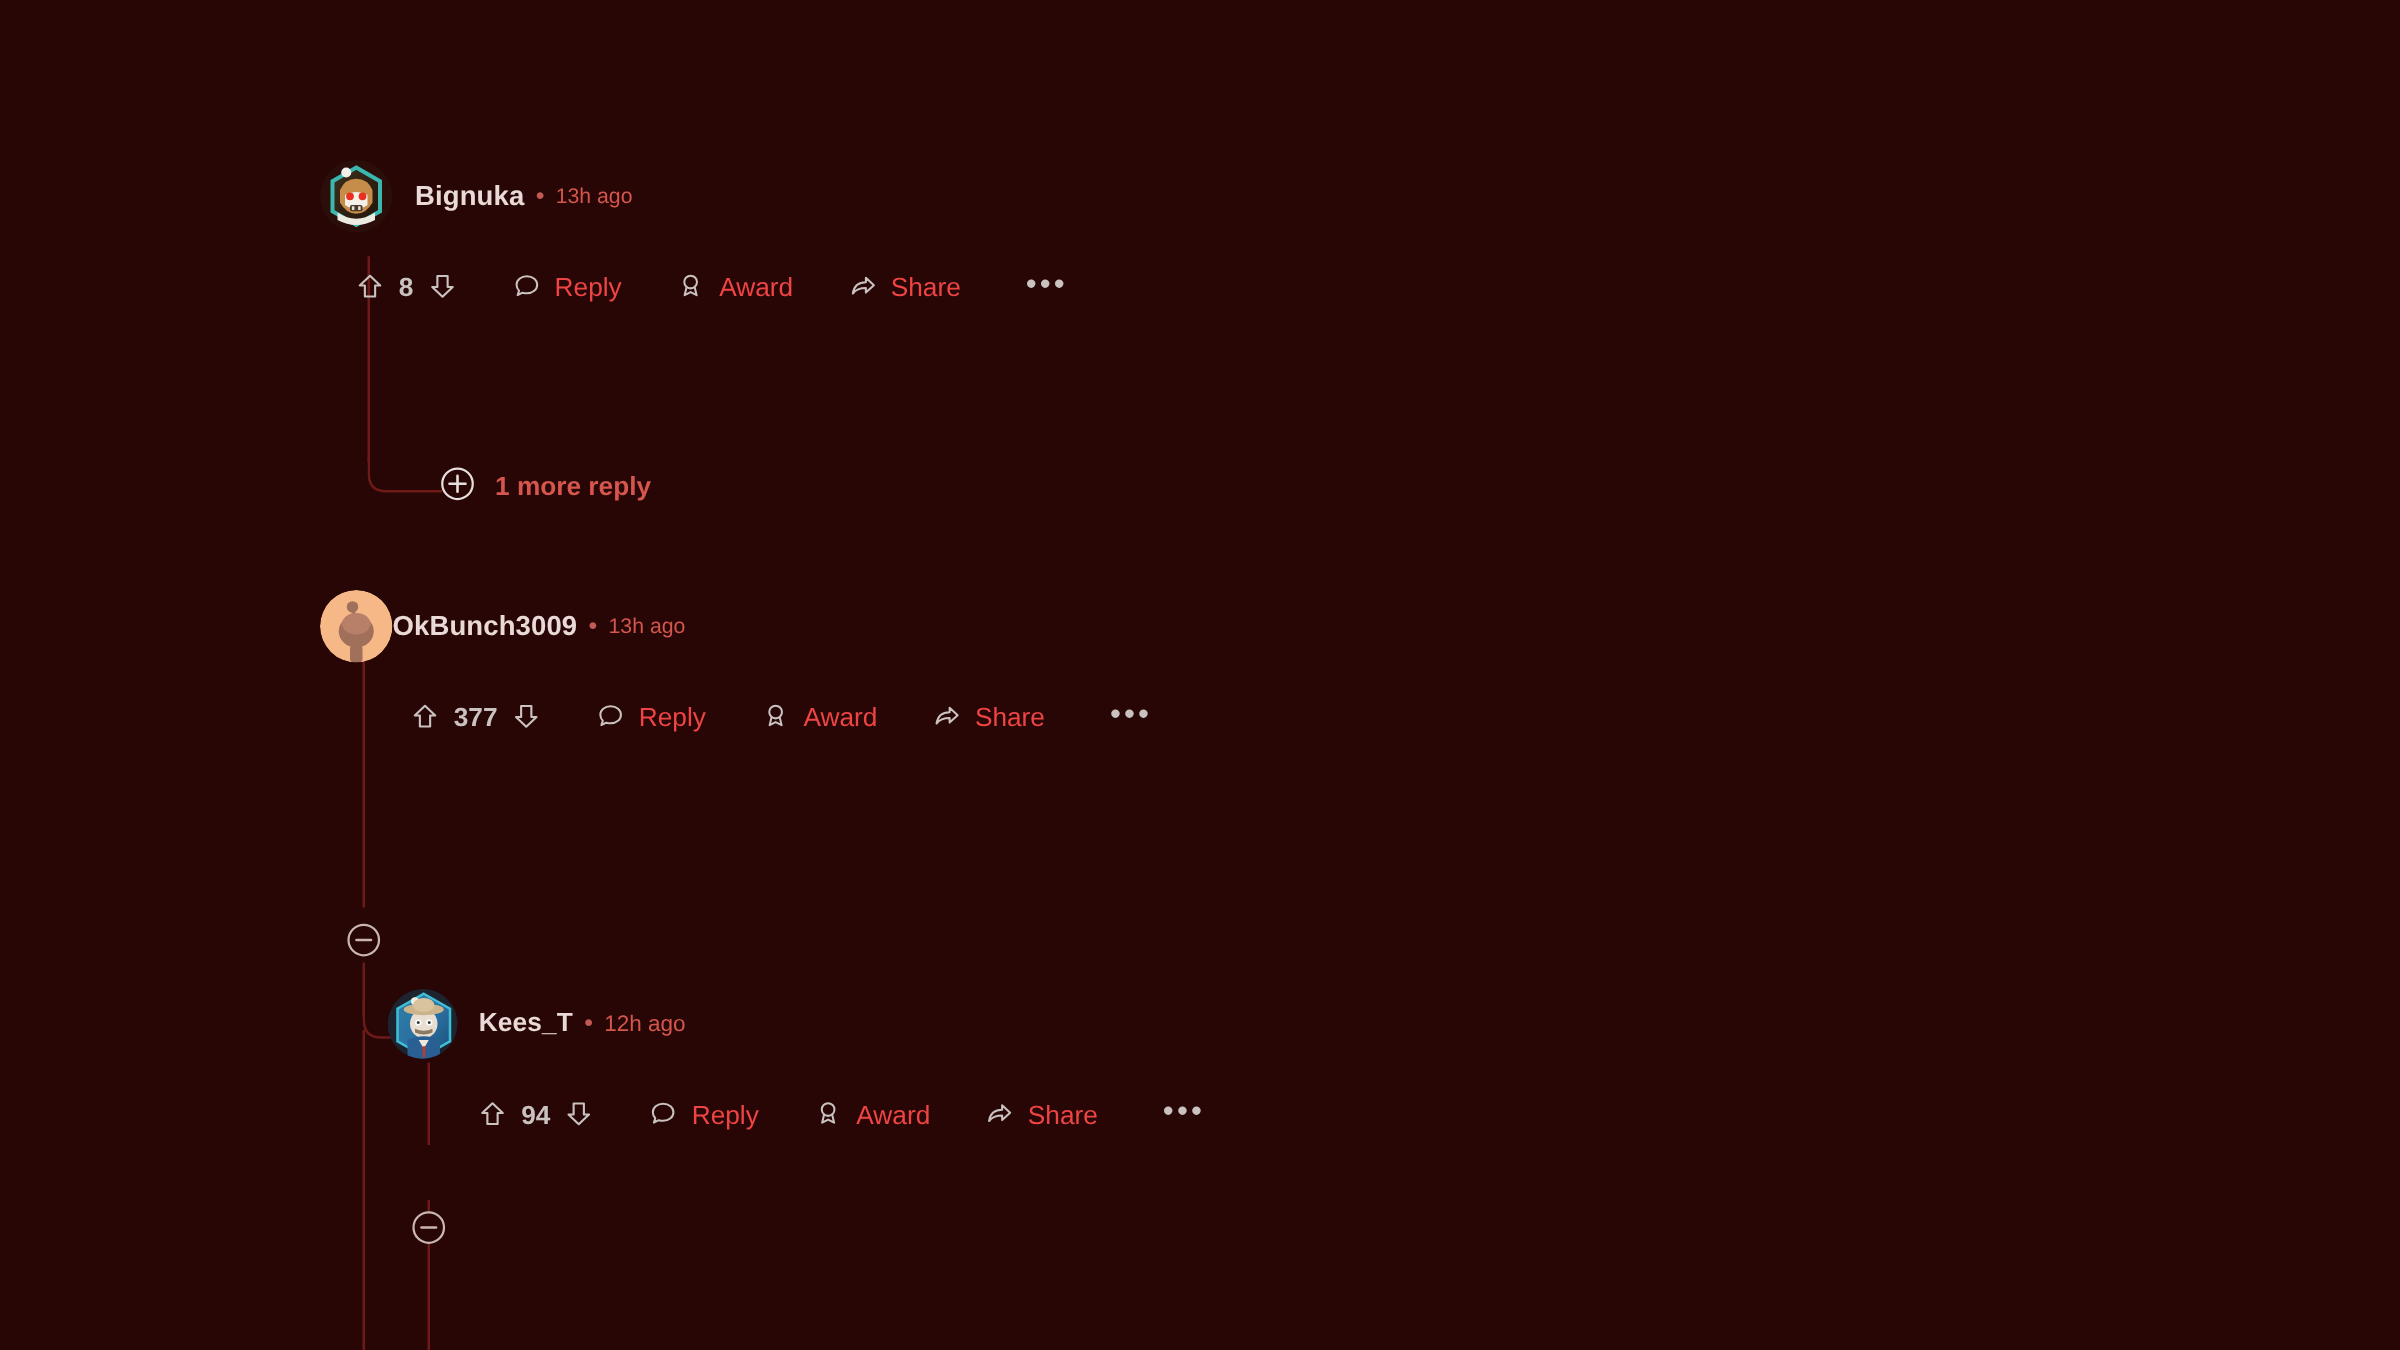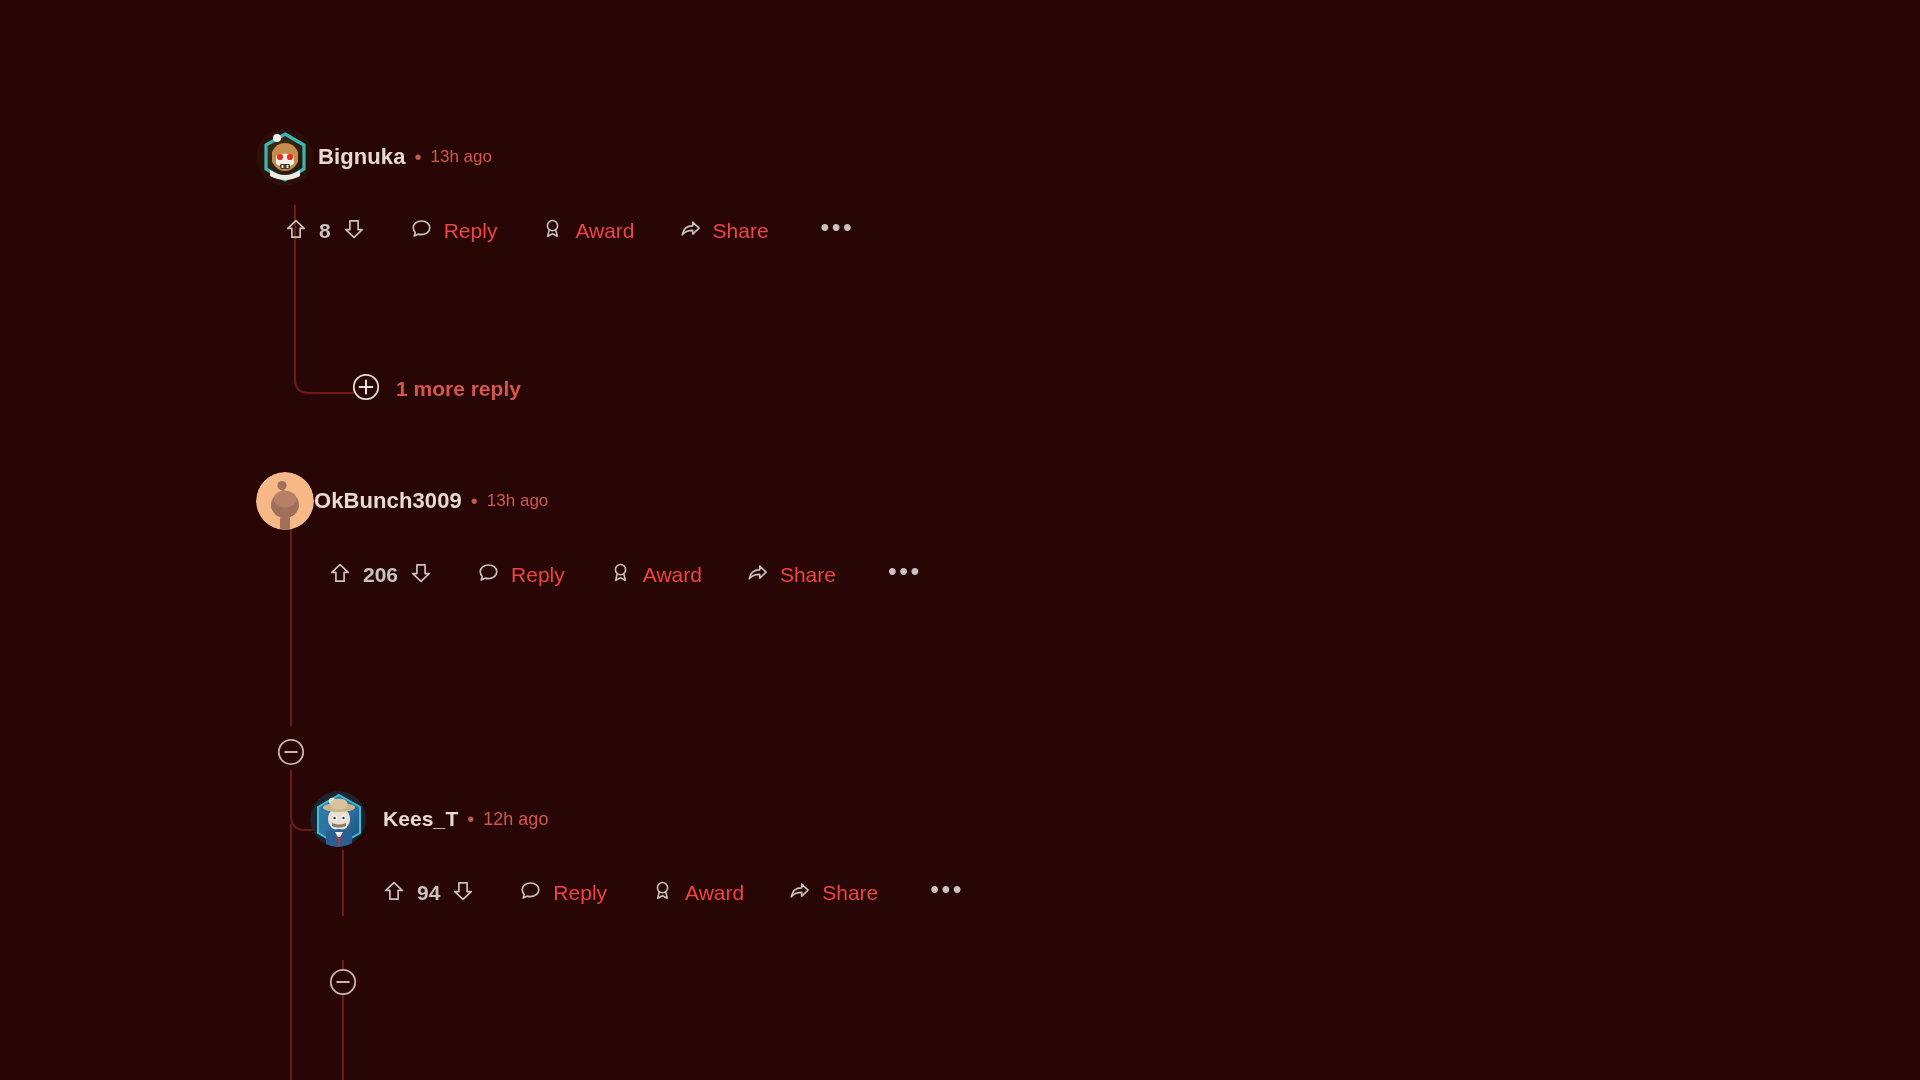--- a/index.html
+++ b/index.html
@@ -165,21 +165,21 @@
           <path d="M16 24 q4 -9 13 -9 q9 0 13 9 l0 10 q-5 9 -13 9 q-8 0 -13 -9 z" fill="#c58c4a"></path>
           <path d="M20 28 q9 -5 18 0 l0 8 q-9 6 -18 0 z" fill="#f4f1e8"></path>
           <circle cx="24" cy="29" r="3.1" fill="#e8311f"></circle>
           <circle cx="34" cy="29" r="3.1" fill="#e8311f"></circle>
           <rect x="24" y="36" width="10" height="5" rx="1.4" fill="#4a3a2c"></rect>
           <rect x="25.5" y="37" width="2" height="3" fill="#e8e2d6"></rect>
           <rect x="30.5" y="37" width="2" height="3" fill="#e8e2d6"></rect>
           <path d="M14 42 q15 10 30 0 l0 6 q-15 8 -30 0 z" fill="#eceae1"></path>
         </svg>
       </div>
-      <span class="uname" style="margin-left:4px;">Bignuka</span>
+      <span class="uname" style="margin-left:18px;">Bignuka</span>
       <span class="dot">•</span>
       <span class="age">13h ago</span>
     </div>
 
 
     <div class="actions" style="margin-left:28px; margin-top:22px;">
 
       <div class="votes">
         <span class="ico">
           <svg width="24" height="24" viewBox="0 0 24 24" fill="none">
@@ -269,21 +269,21 @@
     </div>
 
     <div class="actions" style="margin-left:0px; margin-top:22px; padding-left:72px;">
 
       <div class="votes">
         <span class="ico">
           <svg width="24" height="24" viewBox="0 0 24 24" fill="none">
             <path d="M12 3.6 L20.2 11.4 H16.1 V20.2 H7.9 V11.4 H3.8 Z" stroke="#c9c2c0" stroke-width="1.7" stroke-linejoin="round" fill="none"></path>
           </svg>
         </span>
-        <span class="score">206</span>
+        <span class="score">377</span>
         <span class="ico">
           <svg width="24" height="24" viewBox="0 0 24 24" fill="none">
             <path d="M12 20.4 L3.8 12.6 H7.9 V3.8 H16.1 V12.6 H20.2 Z" stroke="#c9c2c0" stroke-width="1.7" stroke-linejoin="round" fill="none"></path>
           </svg>
         </span>
       </div>
 
       <div class="act" style="margin-left:44px;">
         <span class="ico">
           <svg width="23" height="23" viewBox="0 0 24 24" fill="none">

